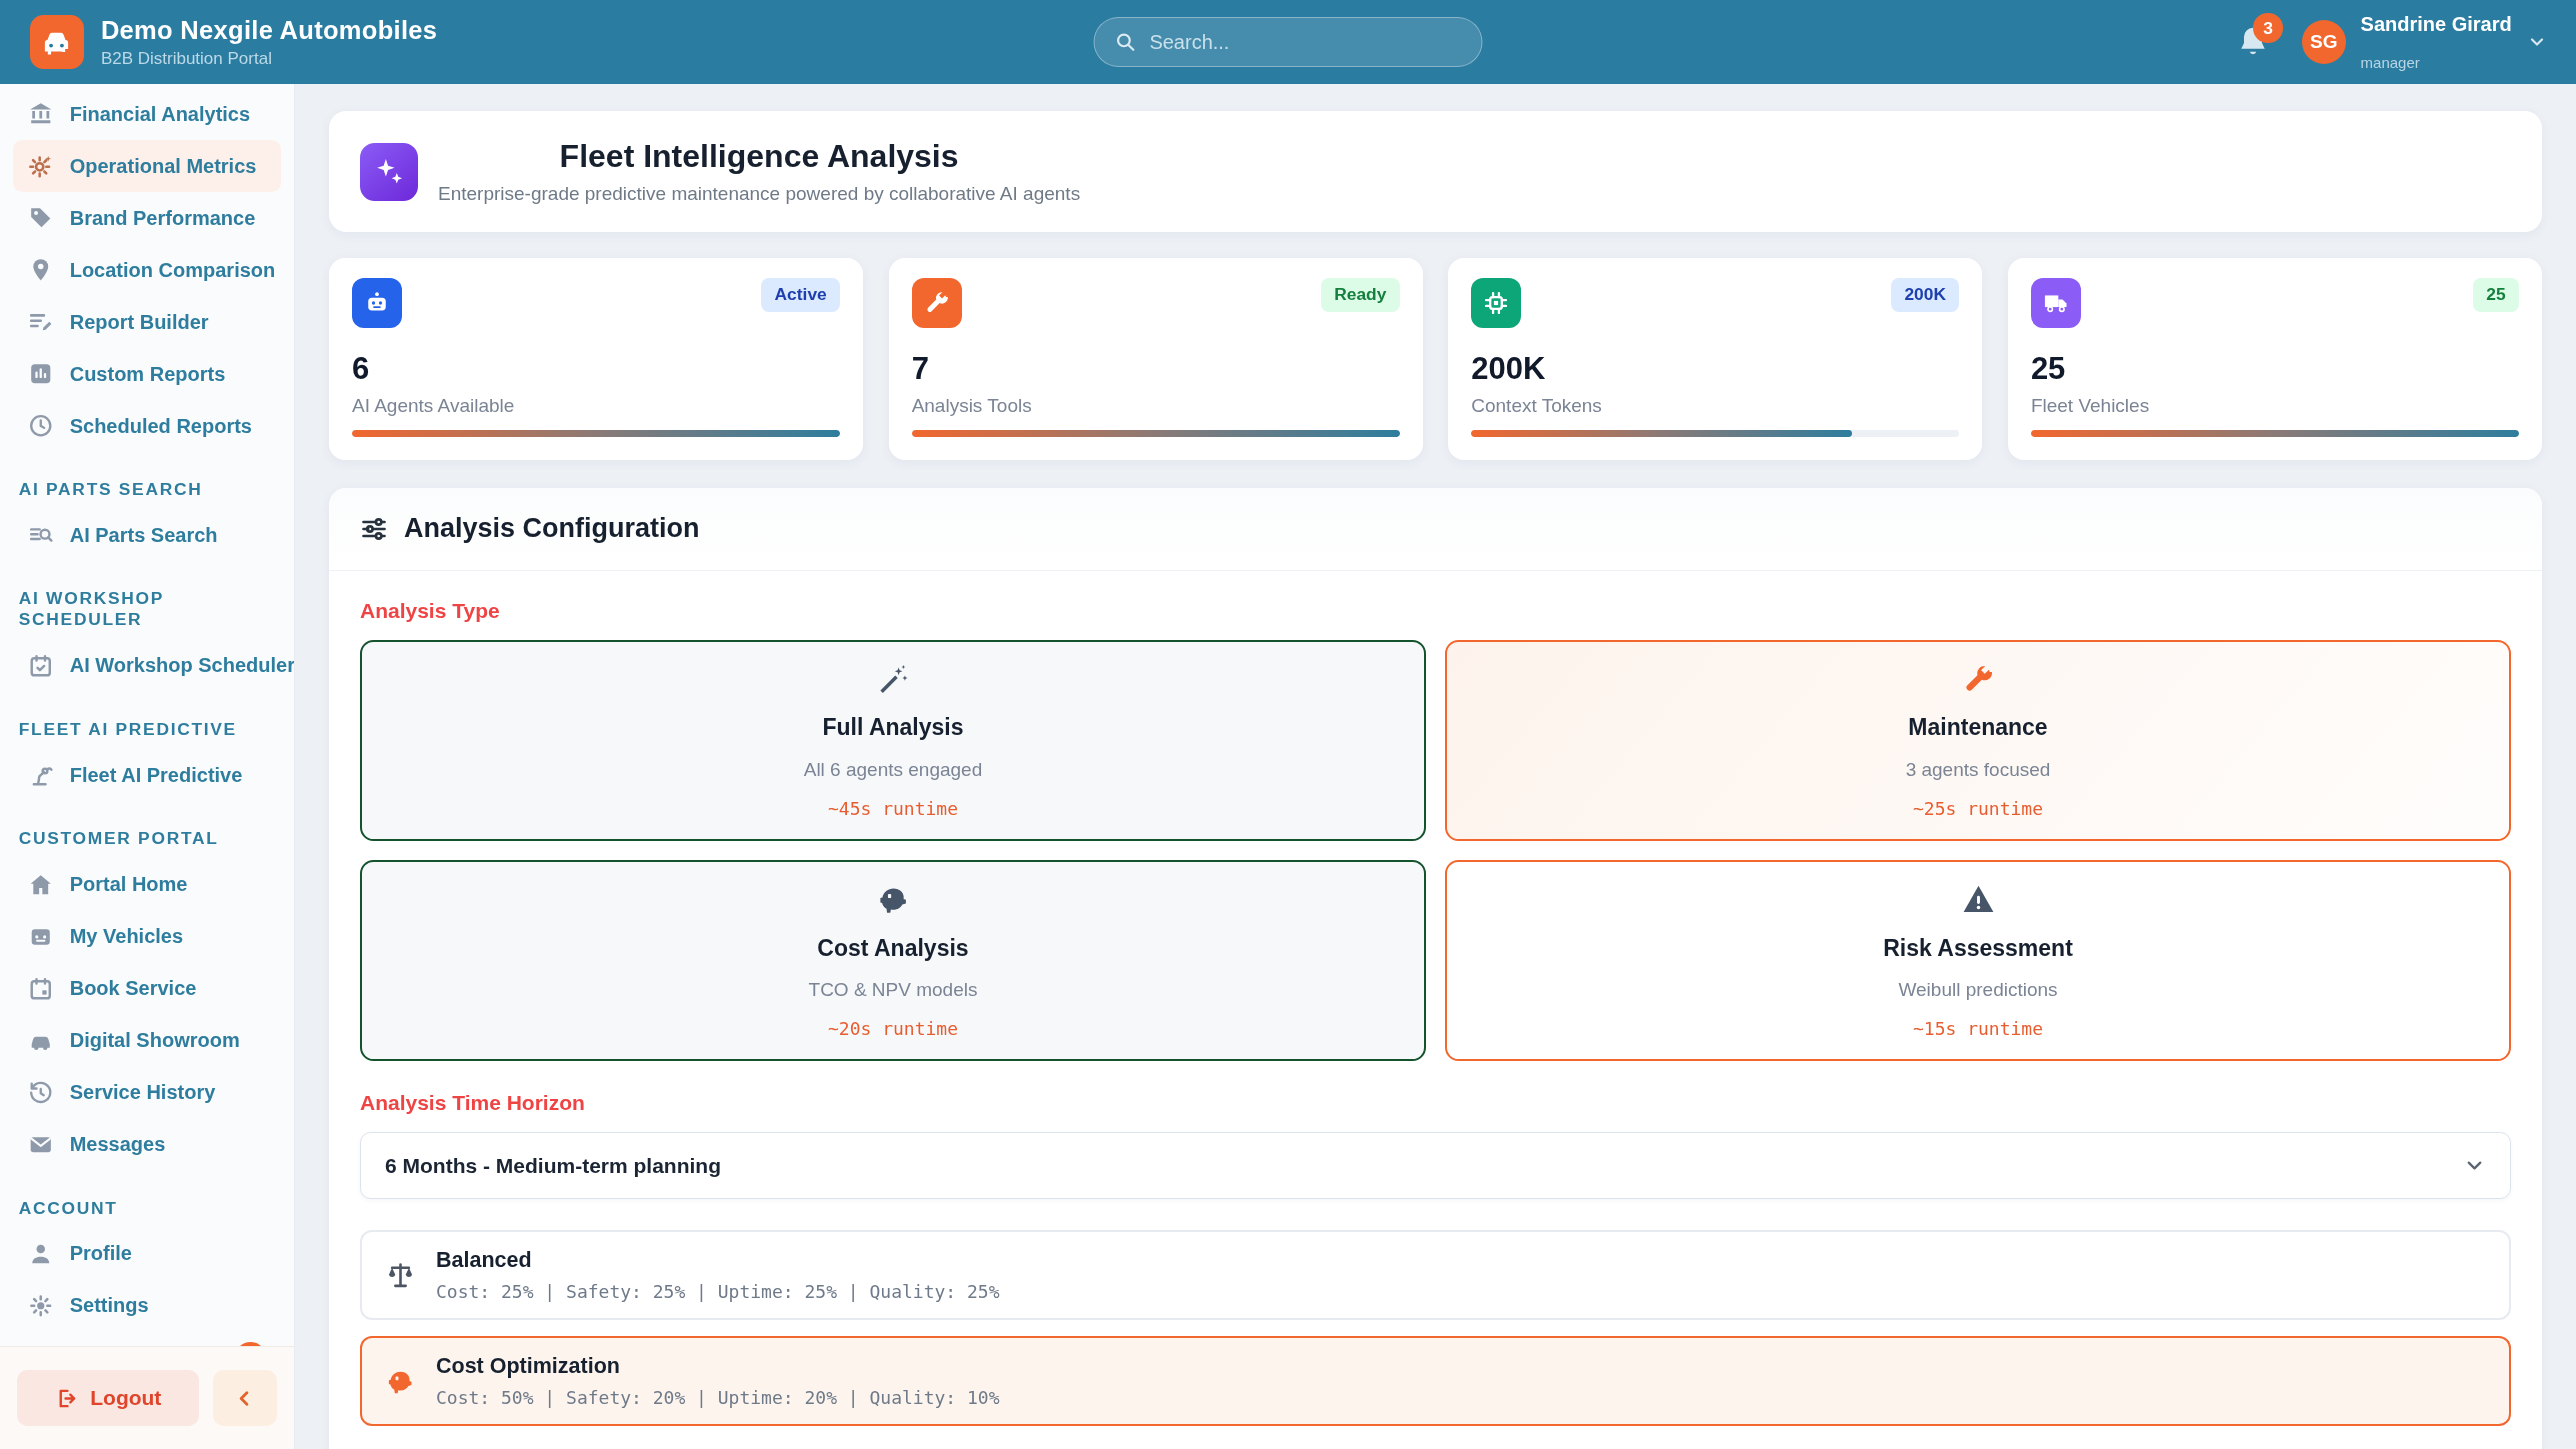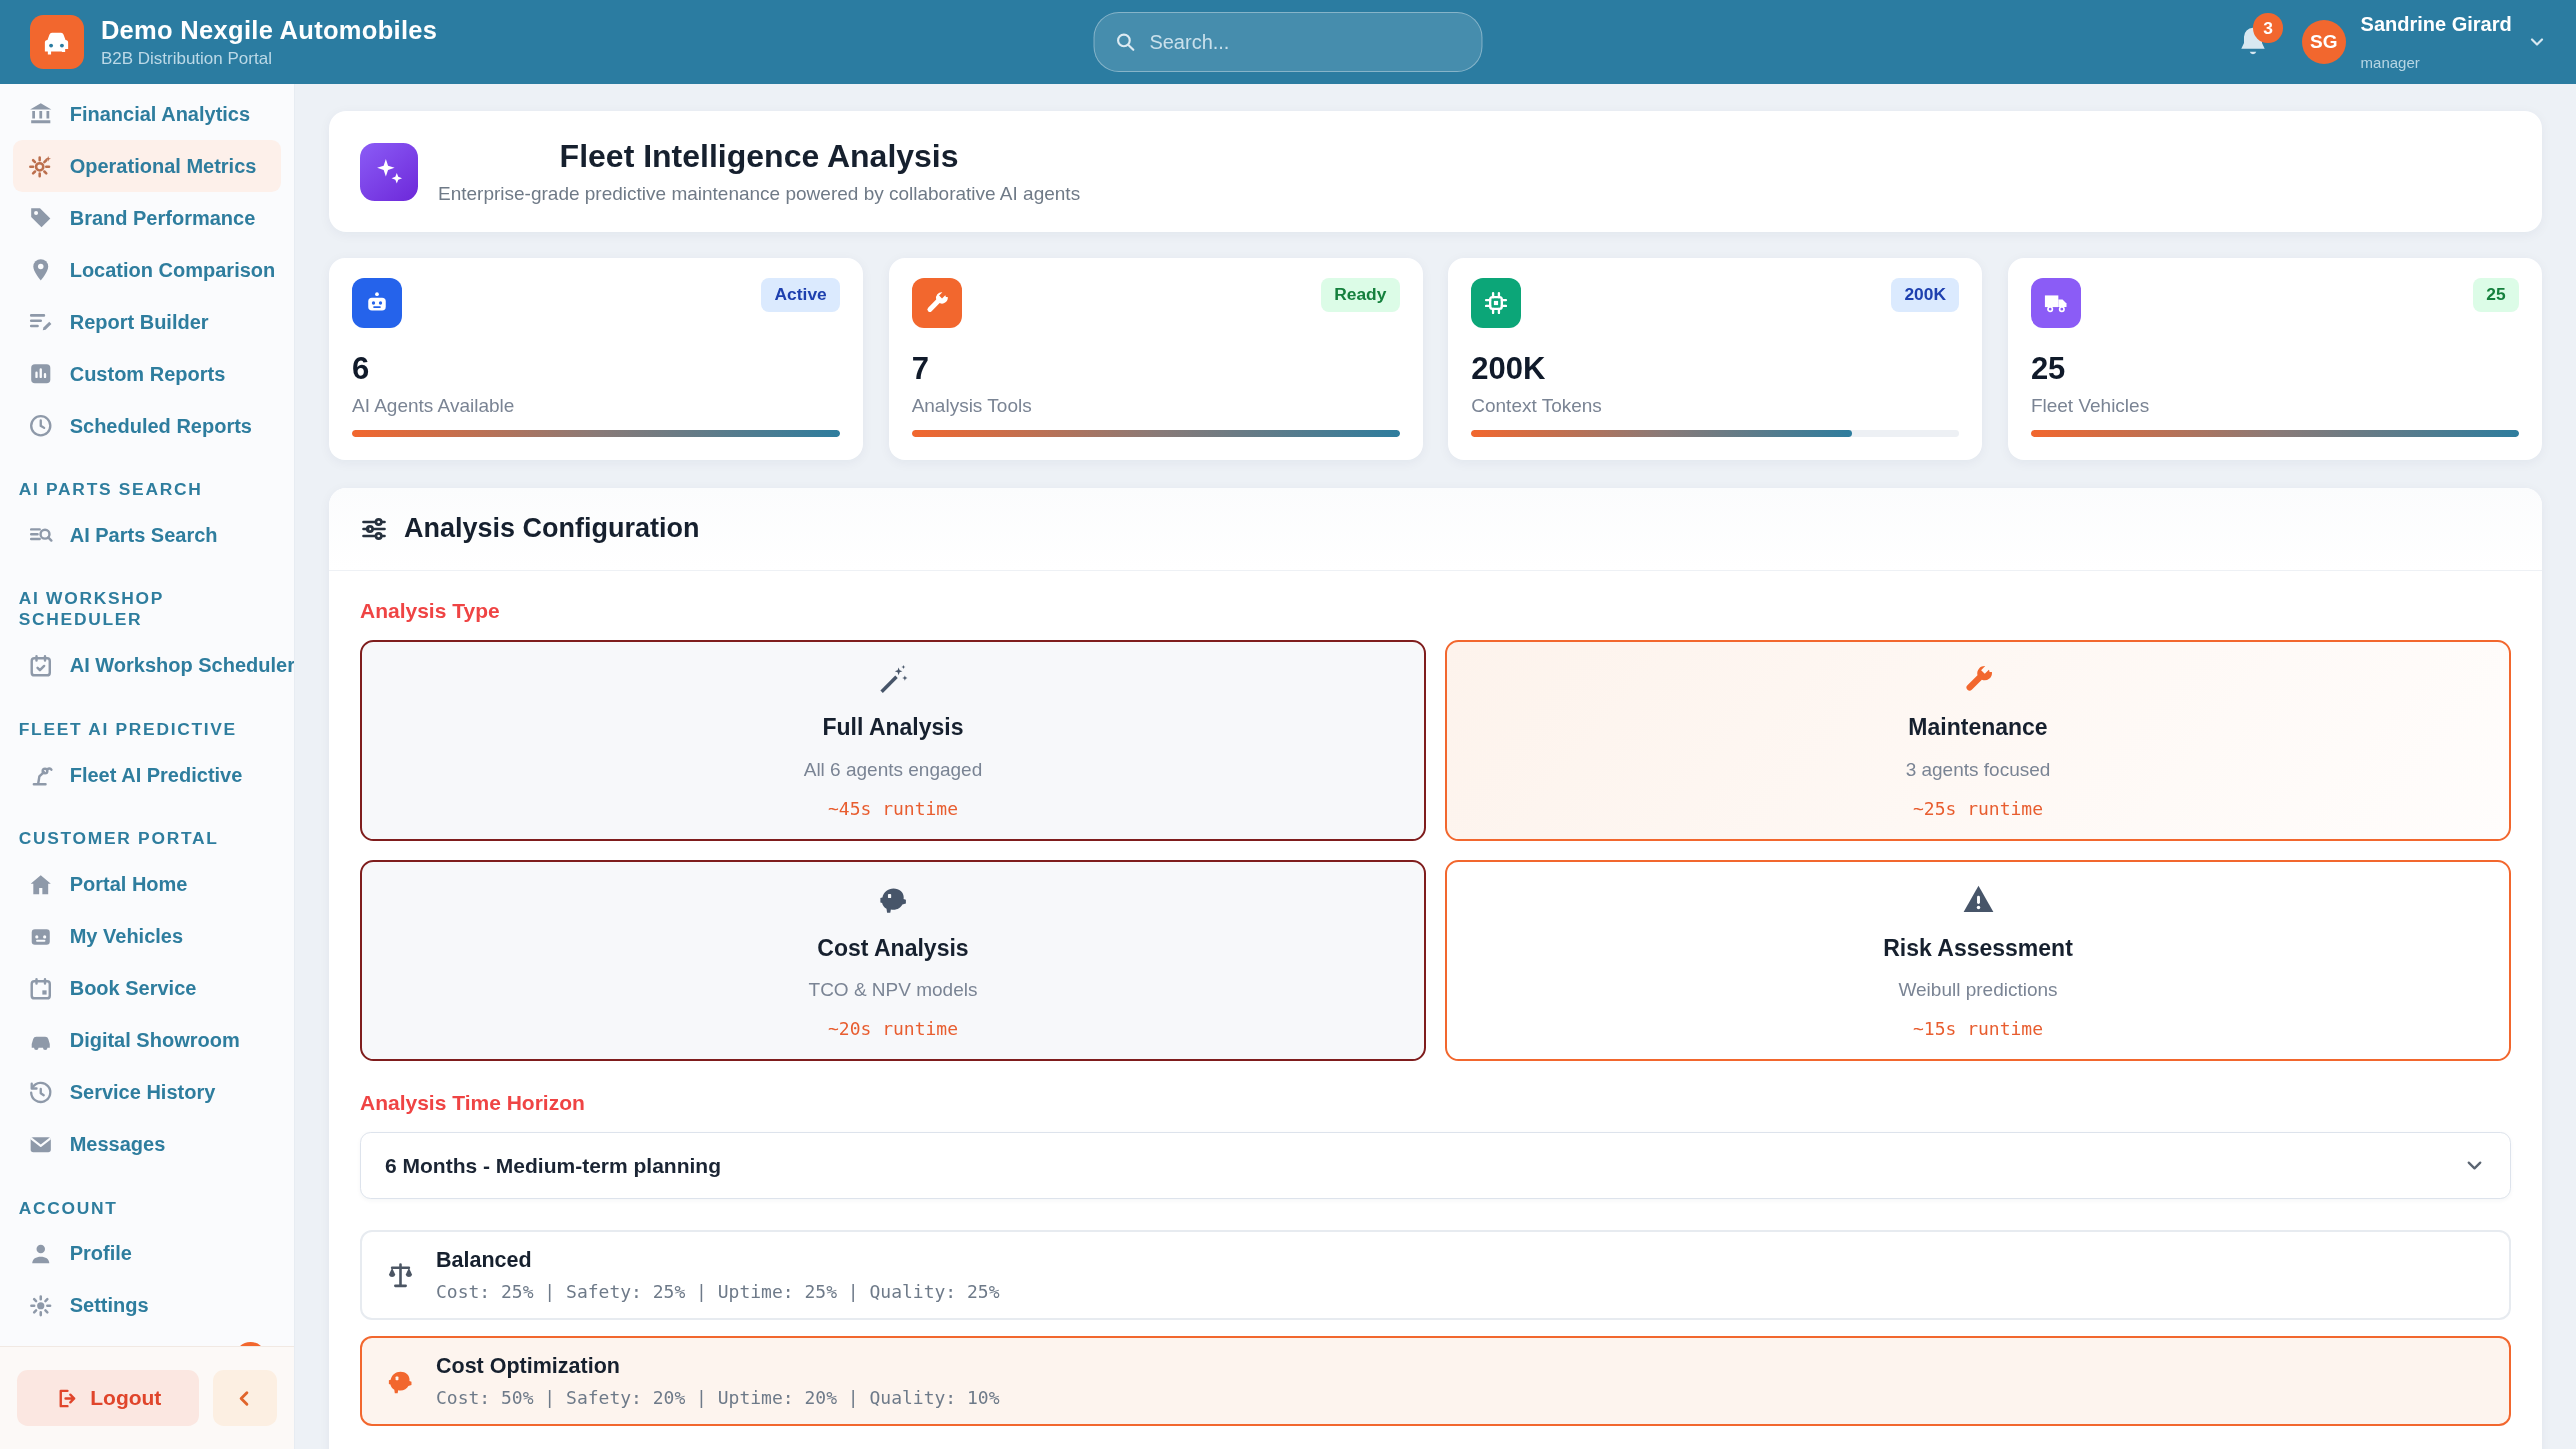--- a/index.html
+++ b/index.html
@@ -8,21 +8,21 @@
 
   
   .topbar { position:relative; height:84px; background:#2b7ca1; display:flex;
     align-items:center; padding:0 29.5px; z-index:10; }
   .brand { display:flex; align-items:center; gap:17.4px; }
   .logo-tile { width:54px; height:54px; border-radius:13.4px; background:#f2672e;
     display:flex; align-items:center; justify-content:center; }
   .brand-title { font-size:25.5px; font-weight:bold; color:#ffffff; letter-spacing:0.3px; }
   .brand-sub { font-size:17px; color:#bcd9e7; margin-top:4px; }
   .searchbox { position:absolute; left:50%; top:50%; transform:translate(-50%,-50%);
-    width:389px; height:60px; border-radius:25.5px; background:rgba(255,255,255,.13);
+    width:389px; height:50px; border-radius:25.5px; background:rgba(255,255,255,.13);
     border:1.3px solid rgba(255,255,255,.35); display:flex; align-items:center;
     gap:13.4px; padding:0 20px; }
   .searchbox input { flex:1; background:transparent; border:none; outline:none;
     font-size:20px; color:#ffffff; font-family:"Liberation Sans",sans-serif; }
   .searchbox input::placeholder { color:#c9e0eb; }
   .top-right { margin-left:auto; display:flex; align-items:center; gap:31px; }
   .bell-wrap { position:relative; width:36px; height:36px; cursor:pointer; }
   .badge-dot { position:absolute; top:-10.7px; right:-12px; min-width:29.5px; height:29.5px;
     border-radius:14.8px; background:#f2672e; color:#fff; font-size:17.4px; font-weight:bold;
     display:flex; align-items:center; justify-content:center; padding:0 5.4px; }
@@ -84,21 +84,21 @@
 
   .config { border-radius:17.4px; }
   .config-head { display:flex; align-items:center; gap:16px; padding:25.5px 31px;
     border-bottom:1.3px solid #eef1f5; background:linear-gradient(180deg,#fbfcfd,#ffffff);
     border-radius:17.4px 17.4px 0 0; }
   .config-title { font-size:27px; font-weight:bold; color:#16202e; }
   .config-body { padding:28px 31px; }
   .field-label { font-size:21px; font-weight:bold; color:#ef4444; margin-bottom:17.4px; }
 
   .type-grid { display:grid; grid-template-columns:1fr 1fr; gap:19px; margin-bottom:29.5px; }
-  .type-card { min-height:189px; border:2px solid #7f1d1d; border-radius:13.4px; background:#f7f8fa;
+  .type-card { min-height:189px; border:2px solid #14532d; border-radius:13.4px; background:#f7f8fa;
     display:flex; flex-direction:column; align-items:center; justify-content:center;
     gap:17.4px; cursor:pointer; padding:20px; }
   .type-card.sel-warm { border-color:#f2672e; background:linear-gradient(130deg,#fdf3ec,#fffdfc); }
   .type-card.sel-plain { border-color:#f2672e; background:#ffffff; }
   .type-title { font-size:23px; font-weight:bold; color:#16202e; }
   .type-sub { font-size:19px; color:#7a8494; }
   .type-runtime { font-size:18px; color:#e85d2f; font-family:"DejaVu Sans Mono",monospace; }
 
   .select { height:67px; border:1.3px solid #dde3ec; border-radius:10.7px; background:#fff;
     display:flex; align-items:center; padding:0 24px; font-size:21px; font-weight:bold;

